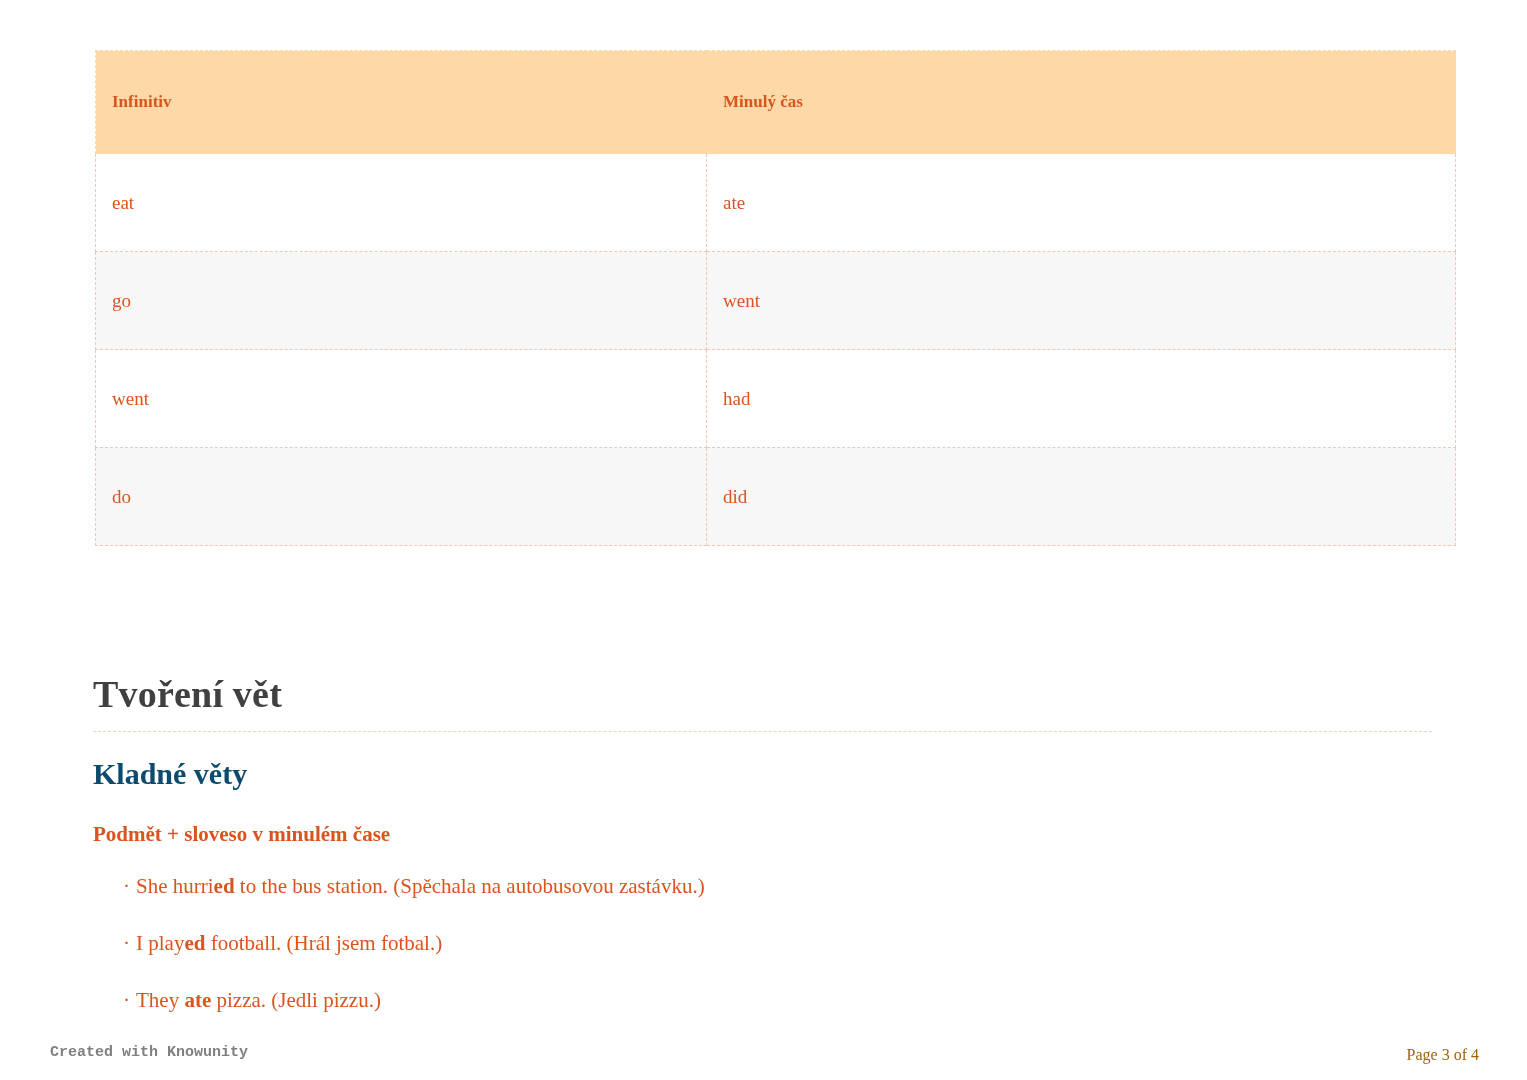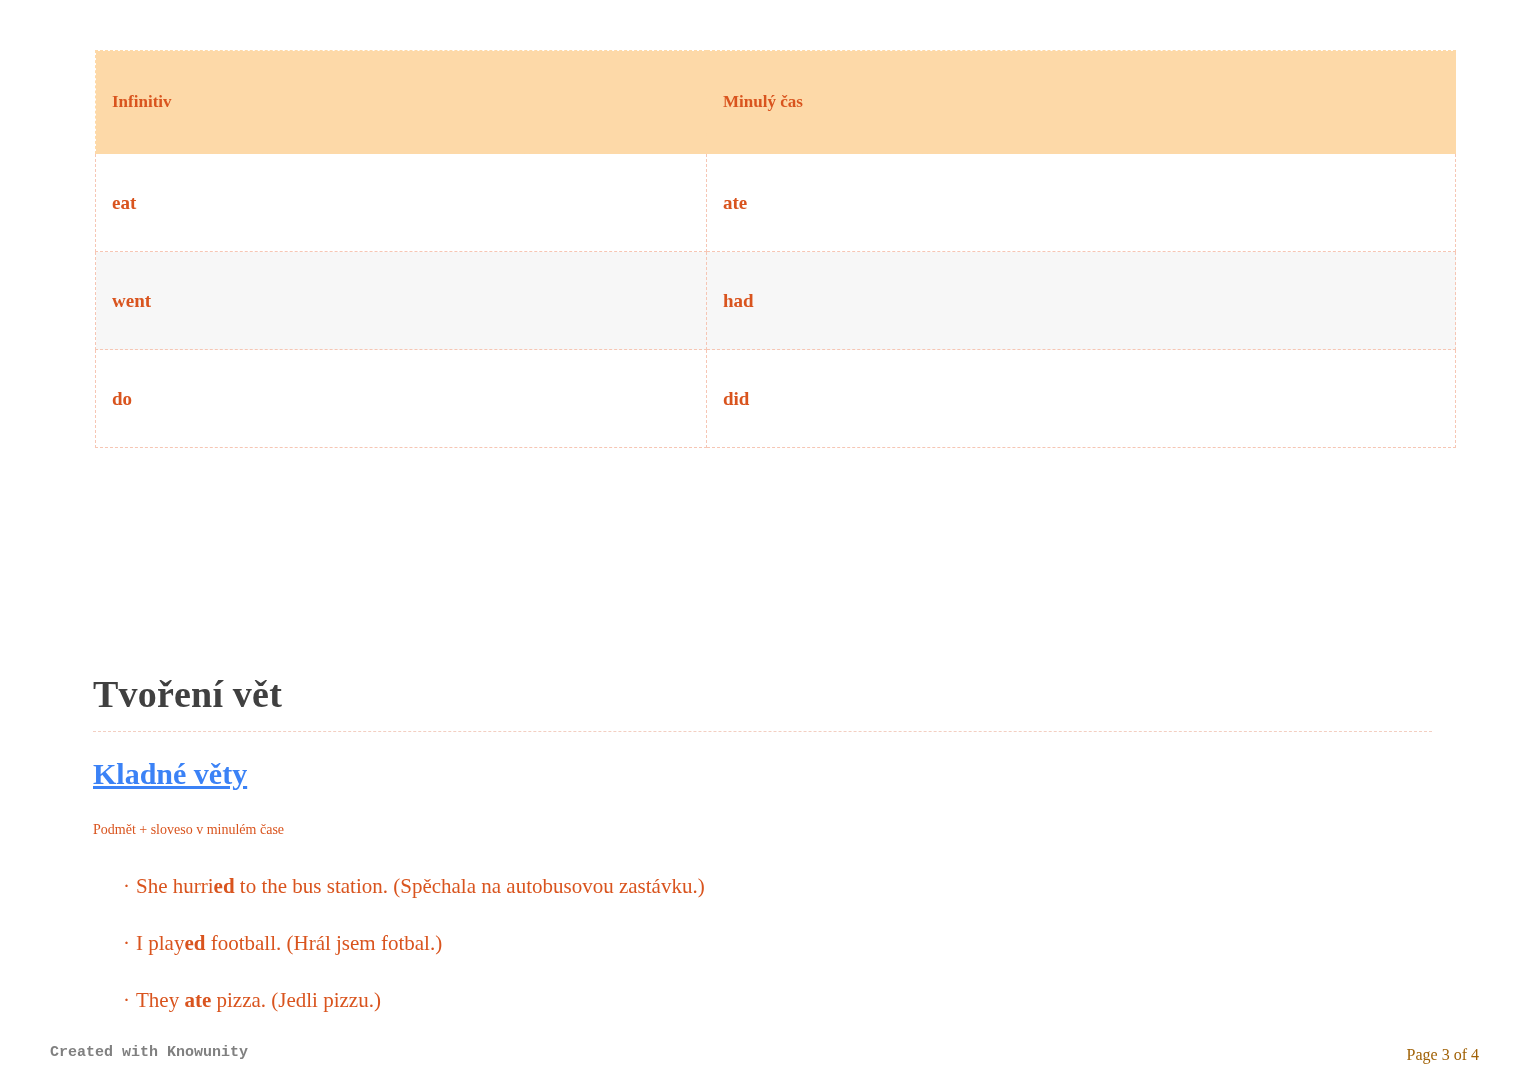--- a/index.html
+++ b/index.html
@@ -45,21 +45,20 @@
     background: #fdd9a8;
     height: 102px;
     font-family: "Liberation Serif", serif;
     font-weight: bold;
     font-size: 17px;
     color: #d9541e;
     border: 1px dashed #fdd9a8;
   }
   .verb-table td {
     height: 97px;
-    font-weight: bold;
   }
   .verb-table tbody tr:nth-child(even) td {
     background: #f7f7f7;
   }
   .verb-table tbody tr:nth-child(odd) td {
     background: #ffffff;
   }
   .col-a { width: 611px; }
   .col-b { width: 749px; }
 
@@ -79,29 +78,28 @@
     top: 731px;
     width: 1339px;
     border-top: 1px dashed #f3cfc2;
   }
   .h2 {
     position: absolute;
     left: 93px;
     top: 757px;
     font-size: 30px;
     font-weight: bold;
-    color: #3b82f6;
-    text-decoration: underline;
+    color: #0c4a6e;
   }
   .lead {
     position: absolute;
     left: 93px;
     top: 822px;
-    font-size: 14px;
-    font-weight: normal;
+    font-size: 21px;
+    font-weight: bold;
     color: #d9541e;
   }
 
   
   .bullets {
     position: absolute;
     left: 123px;
     top: 876px;
     width: 1300px;
   }
@@ -152,20 +150,24 @@
         <th>Infinitiv</th>
         <th>Minulý čas</th>
       </tr>
     </thead>
     <tbody>
       <tr>
         <td>eat</td>
         <td>ate</td>
       </tr>
       <tr>
+        <td>go</td>
+        <td>went</td>
+      </tr>
+      <tr>
         <td>went</td>
         <td>had</td>
       </tr>
       <tr>
         <td>do</td>
         <td>did</td>
       </tr>
     </tbody>
   </table>
 

